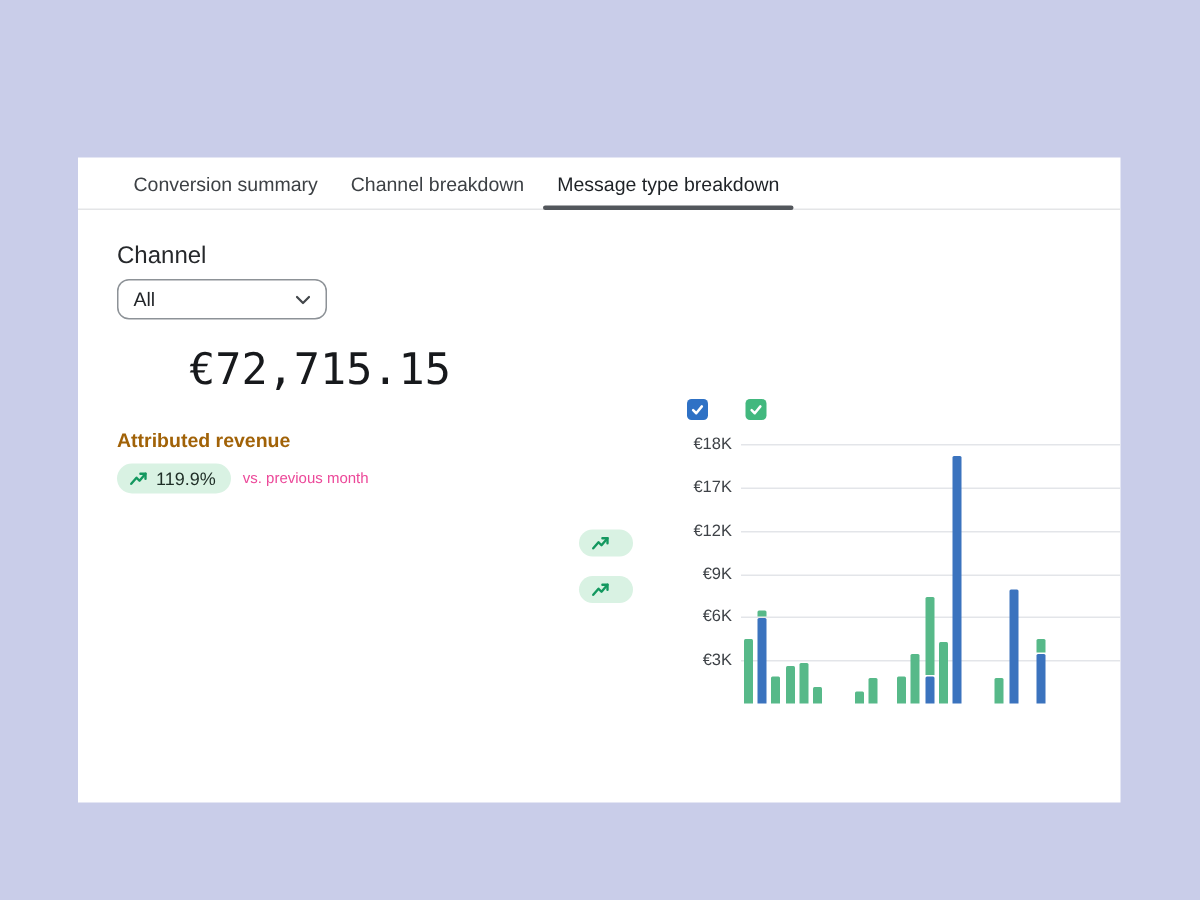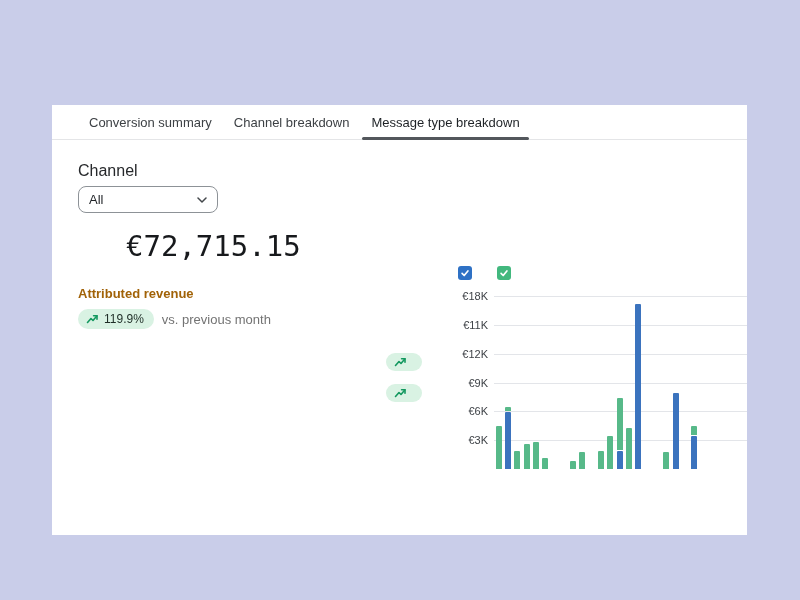--- a/index.html
+++ b/index.html
@@ -44,21 +44,21 @@
     margin-top:16px; font-family:"DejaVu Sans Mono", monospace;
     font-size:29px; color:#17191c; letter-spacing:0;margin-left:48px;
   }
   .subtitle { margin-top:23px; font-size:13px; font-weight:bold; color:#a16207; }
   .change-row { margin-top:8px; display:flex; align-items:center; gap:8px; }
   .pill {
     display:inline-flex; align-items:center; gap:5px;
     background:#d9f2e3; border-radius:11px; padding:3px 10px 3px 8px;
     font-size:12px; color:#1e2d26;
   }
-  .vs-text { font-size:13px; color:#737373; }
+  .vs-text { font-size:10px; color:#ec4899; }
   .rows { margin-top:18px; width:344px; }
   .b-row { display:flex; align-items:center; height:30px; }
   .b-row + .b-row { margin-top:1px; }
   .b-label { flex:1; font-size:13px; color:#26292d; }
   .b-value { width:64px; text-align:right; font-size:13px; color:#26292d; }
   .b-share { width:62px; text-align:right; font-size:13px; color:#26292d; }
   .b-badge-wrap { width:86px; display:flex; justify-content:flex-end; }
   
   .right-col { position:absolute; left:366px; top:126px; width:318px;margin-left:40px; }
   .legend { display:flex; align-items:center; gap:18px; }
@@ -164,21 +164,21 @@
               <svg width="10" height="10" viewBox="0 0 12 12">
                 <polyline points="2.5,6.5 5,9 9.5,3.5" fill="none" stroke="#fff" stroke-width="2" stroke-linecap="round" stroke-linejoin="round"></polyline>
               </svg>
             </span>
             <span class="legend-label"></span>
           </div>
         </div>
       <div class="chart">
         <div class="y-labels">
             <div class="y-label" style="top: 0px;">€18K</div>
-            <div class="y-label" style="top: 28.8333px;">€11K</div>
+            <div class="y-label" style="top: 28.8333px;">€17K</div>
             <div class="y-label" style="top: 57.6667px;">€12K</div>
             <div class="y-label" style="top: 86.5px;">€9K</div>
             <div class="y-label" style="top: 115.333px;">€6K</div>
             <div class="y-label" style="top: 144.167px;">€3K</div>
           </div>
         <div class="plot">
             <div class="gridline" style="top: 0px;"></div>
             <div class="gridline" style="top: 28.8333px;"></div>
             <div class="gridline" style="top: 57.6667px;"></div>
             <div class="gridline" style="top: 86.5px;"></div>

